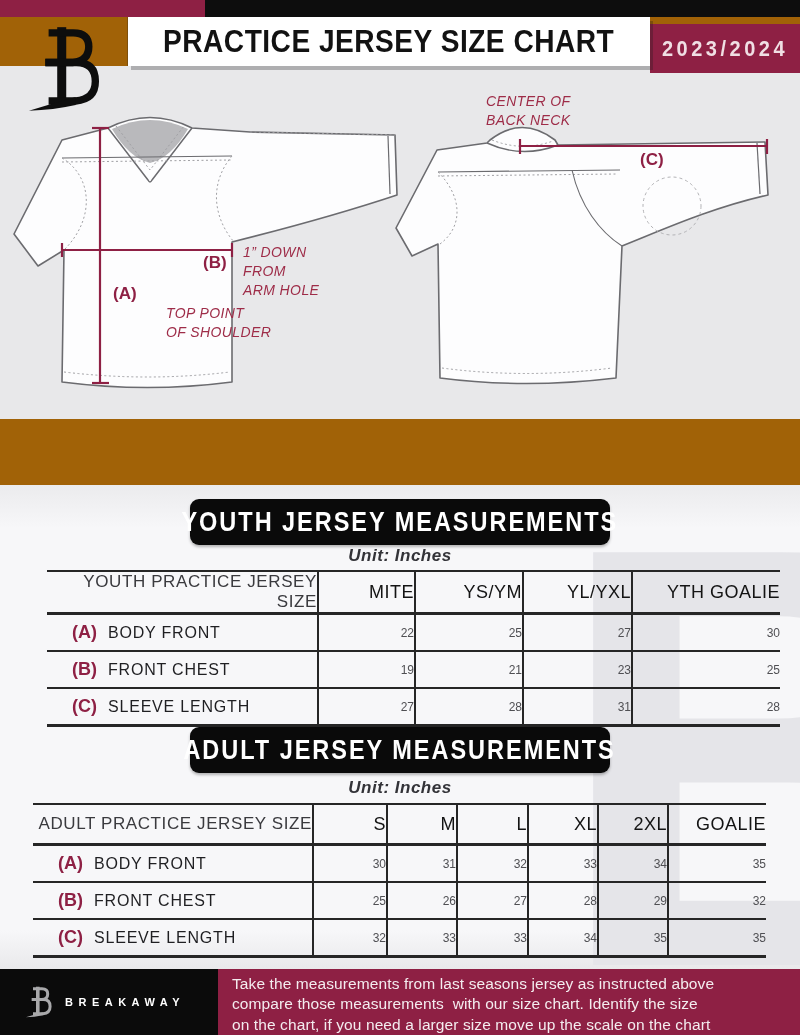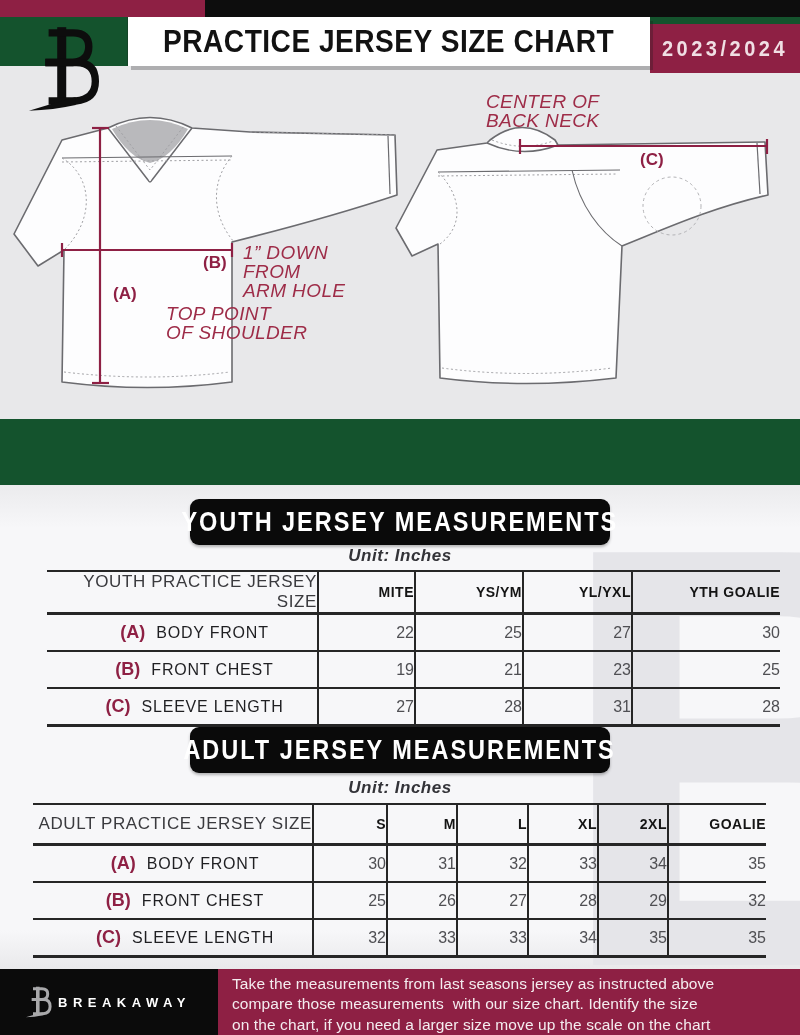--- a/index.html
+++ b/index.html
@@ -1,18 +1,18 @@
 <!DOCTYPE html>
 <html><head>
 <meta charset="utf-8">
 <style>
   html,body { margin:0; padding:0; background:#cfcfd2; }
   .page {
     position:relative; width:800px; height:1035px; overflow:hidden;
-    background:#14532d; font-family:"Liberation Sans", sans-serif;
+    background:#a16207; font-family:"Liberation Sans", sans-serif;
   }
   
   .top-strip { position:absolute; top:0; left:0; width:800px; height:17px; background:#0d0d0d; }
   .top-strip-maroon { position:absolute; top:0; left:0; width:205px; height:17px; background:#8e2044; }
   .title-box {
     position:absolute; left:128px; top:17px; width:522px; height:49px; background:#ffffff;
     display:flex; align-items:center; justify-content:center; z-index:4;
     box-shadow:3px 4px 0 rgba(25,25,25,0.28), -1px 0 0 rgba(25,25,25,0.25);
   }
   .title-box .title {
@@ -21,21 +21,21 @@
   }
   .year-box {
     position:absolute; left:650px; top:24px; width:150px; height:49px; background:#8e2044;
     display:flex; align-items:center; justify-content:center; z-index:3;
   }
   .year-box .year { font-size:20px; font-weight:700; color:#f0dfe4; letter-spacing:3.5px; transform:scaleY(1.12); }
   .logo-top { position:absolute; left:24px; top:22px; z-index:5; }
   
   .diagram-section { position:absolute; top:66px; left:0; width:800px; height:353px; background:#e8e8ea; }
   .diagram-svg { position:absolute; top:0; left:0; }
-  .anno { position:absolute; color:#9e2c48; font-style:italic; font-size:19px; line-height:19px;
+  .anno { position:absolute; color:#9e2c48; font-style:italic; font-size:14px; line-height:19px;
           letter-spacing:0.4px; white-space:pre-line; font-weight:500; z-index:2; }
   .anno-key { position:absolute; color:#8e2044; font-weight:800; font-size:17px; font-style:normal; z-index:2; }
   
   .notice-banner {
     position:absolute; top:419px; left:0; width:800px; height:66px; background:#8e2044;
     display:flex; align-items:center; justify-content:center; z-index:3;
   }
   .notice-banner .notice-text {
     color:#f6edf0; font-size:18px; line-height:25px; text-align:center; white-space:pre-line; font-weight:400;
     letter-spacing:0.2px;
@@ -65,32 +65,32 @@
     color:#333338; font-weight:600; letter-spacing:0.5px; z-index:2;
   }
   .unit-label.unit-youth { top:61px; }
   .unit-label.unit-adult { top:293px; }
   .size-table { position:absolute; border-collapse:collapse; table-layout:fixed; z-index:1; }
   .size-table.youth-table { left:47px; top:85px;  width:733px; }
   .size-table.adult-table { left:33px; top:318px; width:733px; }
   .size-table th, .size-table td { border-left:2px solid #262626; padding:0; text-align:right; background:transparent; }
   .size-table th:first-child, .size-table td:first-child { border-left:none; }
   .size-table thead th { height:38px; border-top:2px solid #262626; border-bottom:3px solid #262626;
-    font-size:14px; font-weight:700; color:#141414; letter-spacing:0.5px; }
+    font-size:18px; font-weight:400; color:#141414; letter-spacing:0.5px; }
   .size-table thead th.label-col { font-size:17px; font-weight:400; color:#3a3a3e; letter-spacing:0.6px; }
-  .size-table tbody td { height:35px; border-bottom:2px solid #262626; font-size:16px; color:#4f4f53;padding-left:29px; }
+  .size-table tbody td { height:35px; border-bottom:2px solid #262626; font-size:12px; color:#4f4f53;padding-left:29px; }
   .size-table tbody tr:last-child td { border-bottom:3px solid #262626; }
-  .size-table td.label-cell { text-align:center; padding-left:25px; font-size:16px; color:#1f1f22; letter-spacing:0.8px; }
+  .size-table td.label-cell { text-align:left; padding-left:25px; font-size:16px; color:#1f1f22; letter-spacing:0.8px; }
   .size-table .key { color:#8e2044; font-weight:800; font-size:18px; margin-right:11px; letter-spacing:0; }
   
   .footer-black {
     position:absolute; top:969px; left:0; width:218px; height:66px; background:#0b0b0b;
     display:flex; align-items:center; z-index:2;
   }
-  .footer-brand { color:#ffffff; font-size:13px; font-weight:700; letter-spacing:5.5px; margin-left:4px; }
+  .footer-brand { color:#ffffff; font-size:11px; font-weight:700; letter-spacing:5.5px; margin-left:11px; }
   .footer-maroon {
     position:absolute; top:969px; left:218px; width:582px; height:66px; background:#8e2044; z-index:2;
     display:flex; align-items:flex-end;
   }
   .footer-note { color:#f4ecef; font-size:15.5px; line-height:20.5px; white-space:pre-wrap; padding-left:14px; letter-spacing:0.1px; }
 </style>
 </head>
 <body>
 
 <div class="page">

